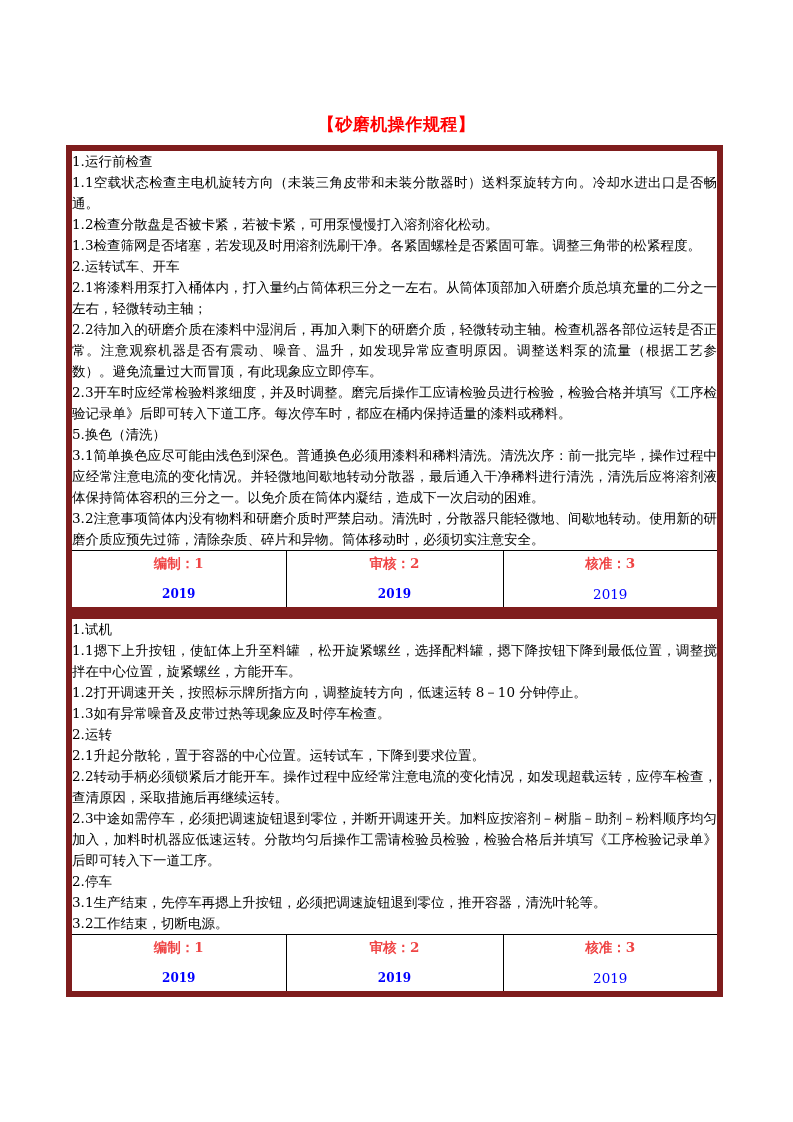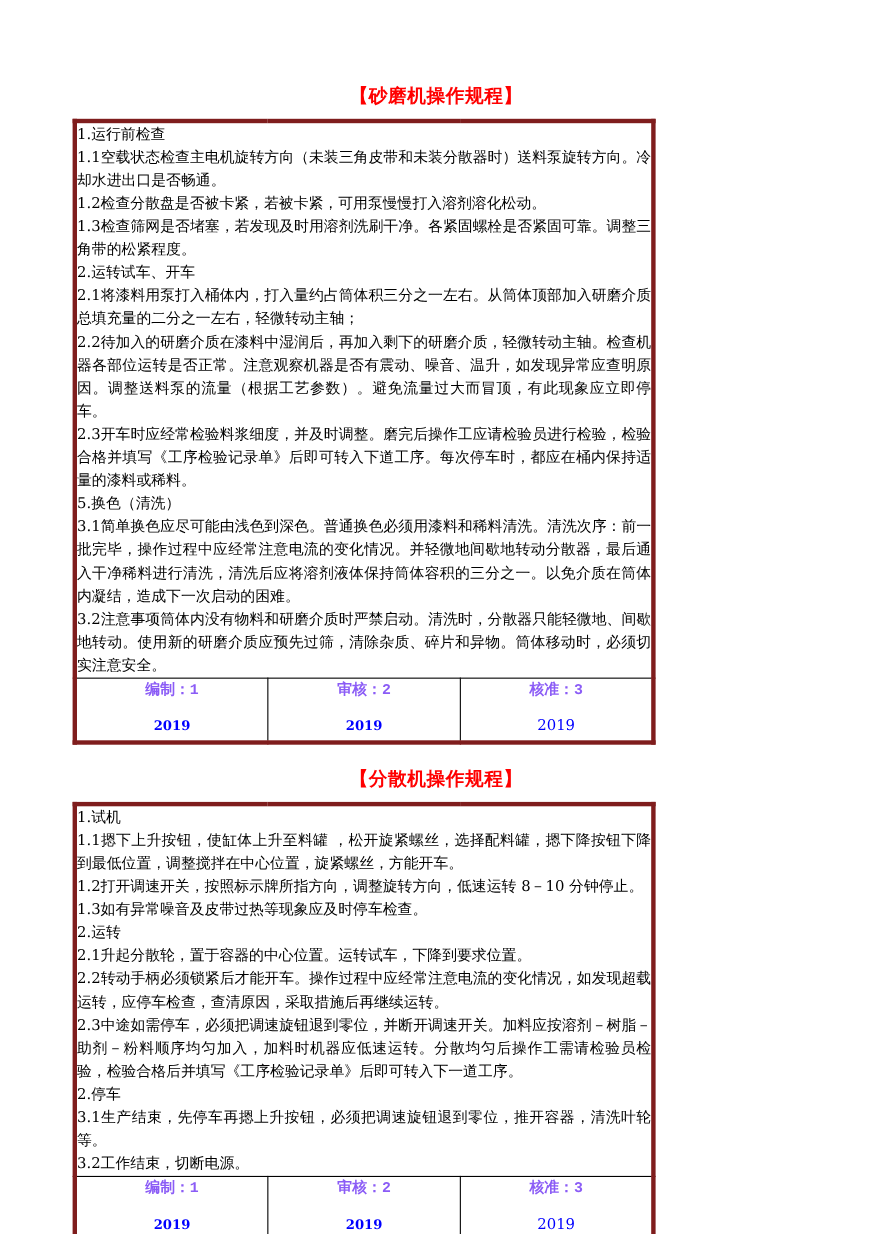--- a/index.html
+++ b/index.html
@@ -22,28 +22,28 @@
     padding: 0 66px;
   }
   .doc-title {
     text-align: center;
     color: #ff0000;
     font-weight: bold;
     font-size: 17px;
     letter-spacing: 0.5px;
     font-family: "DejaVu Serif", "Liberation Serif", serif;
   }
-  .title-1 { padding-top: 76px; padding-bottom: 9px; }
+  .title-1 { padding-top: 76px; padding-bottom: 9px; margin-top: 37px; }
   .title-2 { padding-top: 20px; padding-bottom: 9px; }
 
   table.proc {
-    width: 530px;
+    width: 657px;
     border-collapse: collapse;
     table-layout: fixed;
-    border: 4px solid #7f1d1d;
+    border: 6px solid #7f1d1d;
   }
   table.proc td {
     border: 1px solid #000000;
     vertical-align: top;
     padding: 0;
   }
   td.body-cell {
     padding: 13px 6px 14px 7px;
     vertical-align: top;
   }
@@ -59,25 +59,24 @@
     padding: 0;
   }
 
   tr.sign-row td {
     height: 44px;
     vertical-align: middle;
     text-align: center;
     padding: 3px 0 4px 0;
   }
   .sign-role {
-    color: #8b5cf6;
+    color: #ef4444;
     font-weight: bold;
     font-size: 13.5px;
     line-height: 18px;
-    font-family: Liberation Mono, monospace;
   }
   .sign-year {
     color: #0000ff;
     font-size: 13px;
     line-height: 18px;
     margin-top: 13px;
   }
   .sign-year.bold { font-weight: bold; font-size: 12px; }
   .sign-year.plain { font-weight: normal; font-size: 13.5px; }
 
@@ -121,21 +120,20 @@
         <div class="sign-year bold">2019</div>
       </td>
       <td class="col-c">
         <div class="sign-role">核准：3</div>
         <div class="sign-year plain">2019</div>
       </td>
     </tr>
   </tbody>
     </table>
 
-  <div class="doc-title title-2">【分散机操作规程】</div>
 
   <table class="proc">
     <tbody>
         <tr>
       <td class="body-cell" colspan="3">
         <div class="body-text">
           <p>1.试机</p>
           <p>1.1摁下上升按钮，使缸体上升至料罐 ，松开旋紧螺丝，选择配料罐，摁下降按钮下降到最低位置，调整搅拌在中心位置，旋紧螺丝，方能开车。</p>
           <p>1.2打开调速开关，按照标示牌所指方向，调整旋转方向，低速运转 8－10 分钟停止。</p>
           <p>1.3如有异常噪音及皮带过热等现象应及时停车检查。</p>

